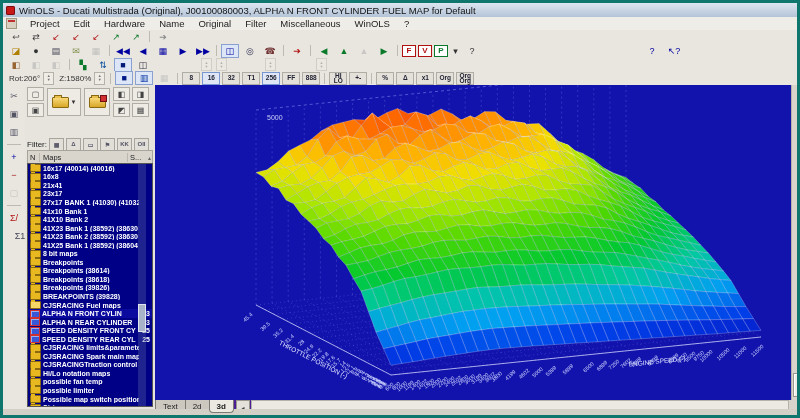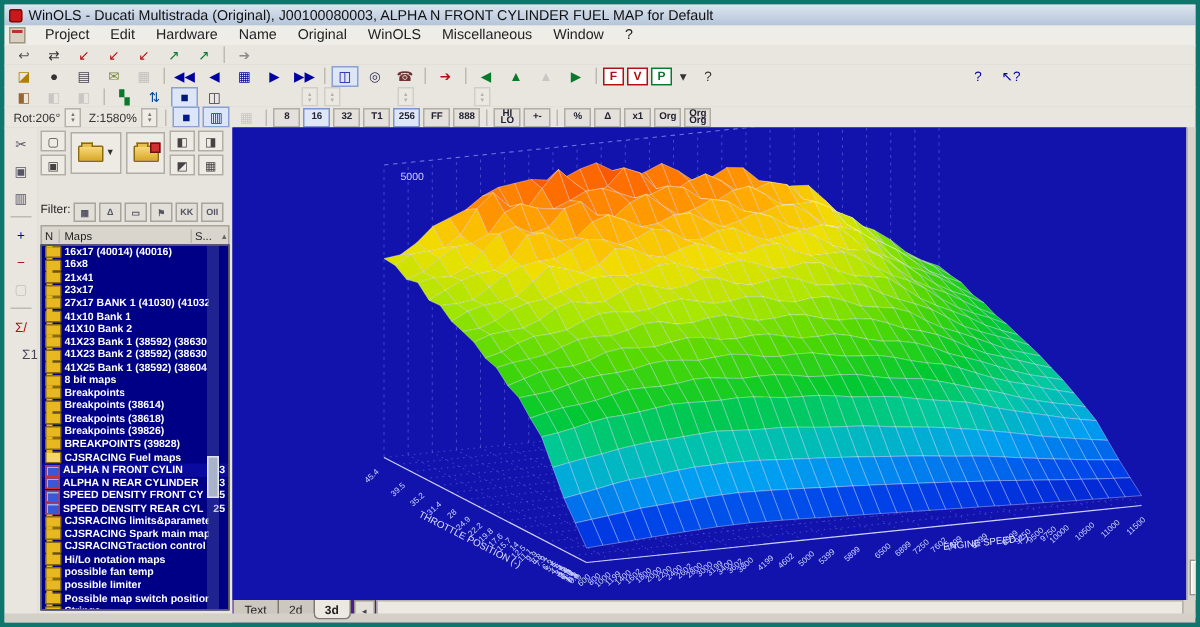--- a/index.html
+++ b/index.html
@@ -33,21 +33,21 @@
   .pbtns{position:absolute;left:2px;top:2px;right:2px;height:30px;display:flex;gap:3px;align-items:center;}
   .pcol{display:flex;flex-direction:column;gap:2px;}
   .pbtn{display:flex;align-items:center;justify-content:center;border:1px solid #b0ada5;background:#eeebe5;font-size:8px;color:#444;cursor:default;}
   .pbtn.sm{width:15px;height:12px;} .pbtn.big{width:32px;height:26px;} .pbtn.med{width:24px;height:26px;}
   .fico{width:15px;height:9px;background:linear-gradient(#f8d878,#d8a828);border:1px solid #8a6a10;border-radius:1px;position:relative;display:inline-block;}
   .fico:before{content:"";position:absolute;top:-3px;left:1px;width:6px;height:2px;background:#e8c050;border:1px solid #8a6a10;border-bottom:none;}
   .fred:after{content:"";position:absolute;right:-2px;top:-3px;width:5px;height:5px;background:#d03030;border:1px solid #701010;}
   .dd{font-size:6px;color:#333;margin-left:2px;}
   .combo{position:absolute;left:2px;top:34px;right:2px;height:13px;background:#fff;border:1px solid #8a98b0;display:flex;align-items:center;font-size:8px;padding-left:3px;color:#111;}
   .combo .cbtn{margin-left:auto;width:12px;height:11px;background:#d8d4cc;border-left:1px solid #9aa;display:flex;align-items:center;justify-content:center;font-size:6px;color:#333;}
-  .filter{position:absolute;left:2px;top:50px;right:2px;height:18px;display:flex;align-items:flex-start;font-size:8px;color:#222;gap:2px;}
+  .filter{position:absolute;left:2px;top:50px;right:2px;height:18px;display:flex;align-items:center;font-size:8px;color:#222;gap:2px;}
   .fbtn{display:inline-flex;align-items:center;justify-content:center;width:13px;height:11px;border:1px solid #a8a59d;background:#e2dfd8;font-size:6px;font-weight:bold;color:#556;}
   .lhead{position:absolute;left:2px;top:65px;right:2px;height:12px;display:flex;align-items:center;background:#d9d5cd;border:1px solid #a8a59d;font-size:7.5px;color:#222;}
   .lhead .c1{width:9px;border-right:1px solid #bbb8b0;padding-left:2px;}
   .lhead .c2{flex:1;padding-left:3px;border-right:1px solid #bbb8b0;}
   .lhead .c3{width:18px;padding-left:2px;}
   .lhead .sort{margin-left:auto;margin-right:1px;font-size:6px;color:#666;}
   .list{position:absolute;left:2px;top:78px;right:2px;bottom:2px;background:#000087;border:1px solid #555;overflow:hidden;}
   .lrow{position:relative;display:flex;align-items:center;height:8.55px;padding-left:2px;color:#fff;font-size:7px;font-weight:bold;white-space:nowrap;cursor:default;}
   .lrow.sel{background:#0a0a9e;}
   .lf{width:9px;height:6px;min-width:9px;background:#e8b820;border:1px solid #8a6a10;border-radius:1px;position:relative;margin-right:2px;}
@@ -81,23 +81,23 @@
     <span>WinOLS - Ducati Multistrada (Original), J00100080003, ALPHA N FRONT CYLINDER FUEL MAP for Default</span>
   </div>
 
   <div class="menubar">
     <span class="menuico"></span>
   <span class="mi">Project</span>
       <span class="mi">Edit</span>
       <span class="mi">Hardware</span>
       <span class="mi">Name</span>
       <span class="mi">Original</span>
+      <span class="mi">Filter</span>
+      <span class="mi">Miscellaneous</span>
       <span class="mi">WinOLS</span>
-      <span class="mi">Miscellaneous</span>
-      <span class="mi">Window</span>
       <span class="mi">?</span>
     </div>
 
   <div class="trow tbA">
       <span class="tbtn" style="color: rgb(85, 85, 85);">↩</span>
       <span class="tbtn" style="color: rgb(51, 51, 51);">⇄</span>
       <span class="tbtn" style="color: rgb(176, 16, 16);">↙</span>
       <span class="tbtn" style="color: rgb(176, 16, 16);">↙</span>
       <span class="tbtn" style="color: rgb(176, 16, 16);">↙</span>
       <span class="tbtn" style="color: rgb(10, 122, 42);">↗</span>

